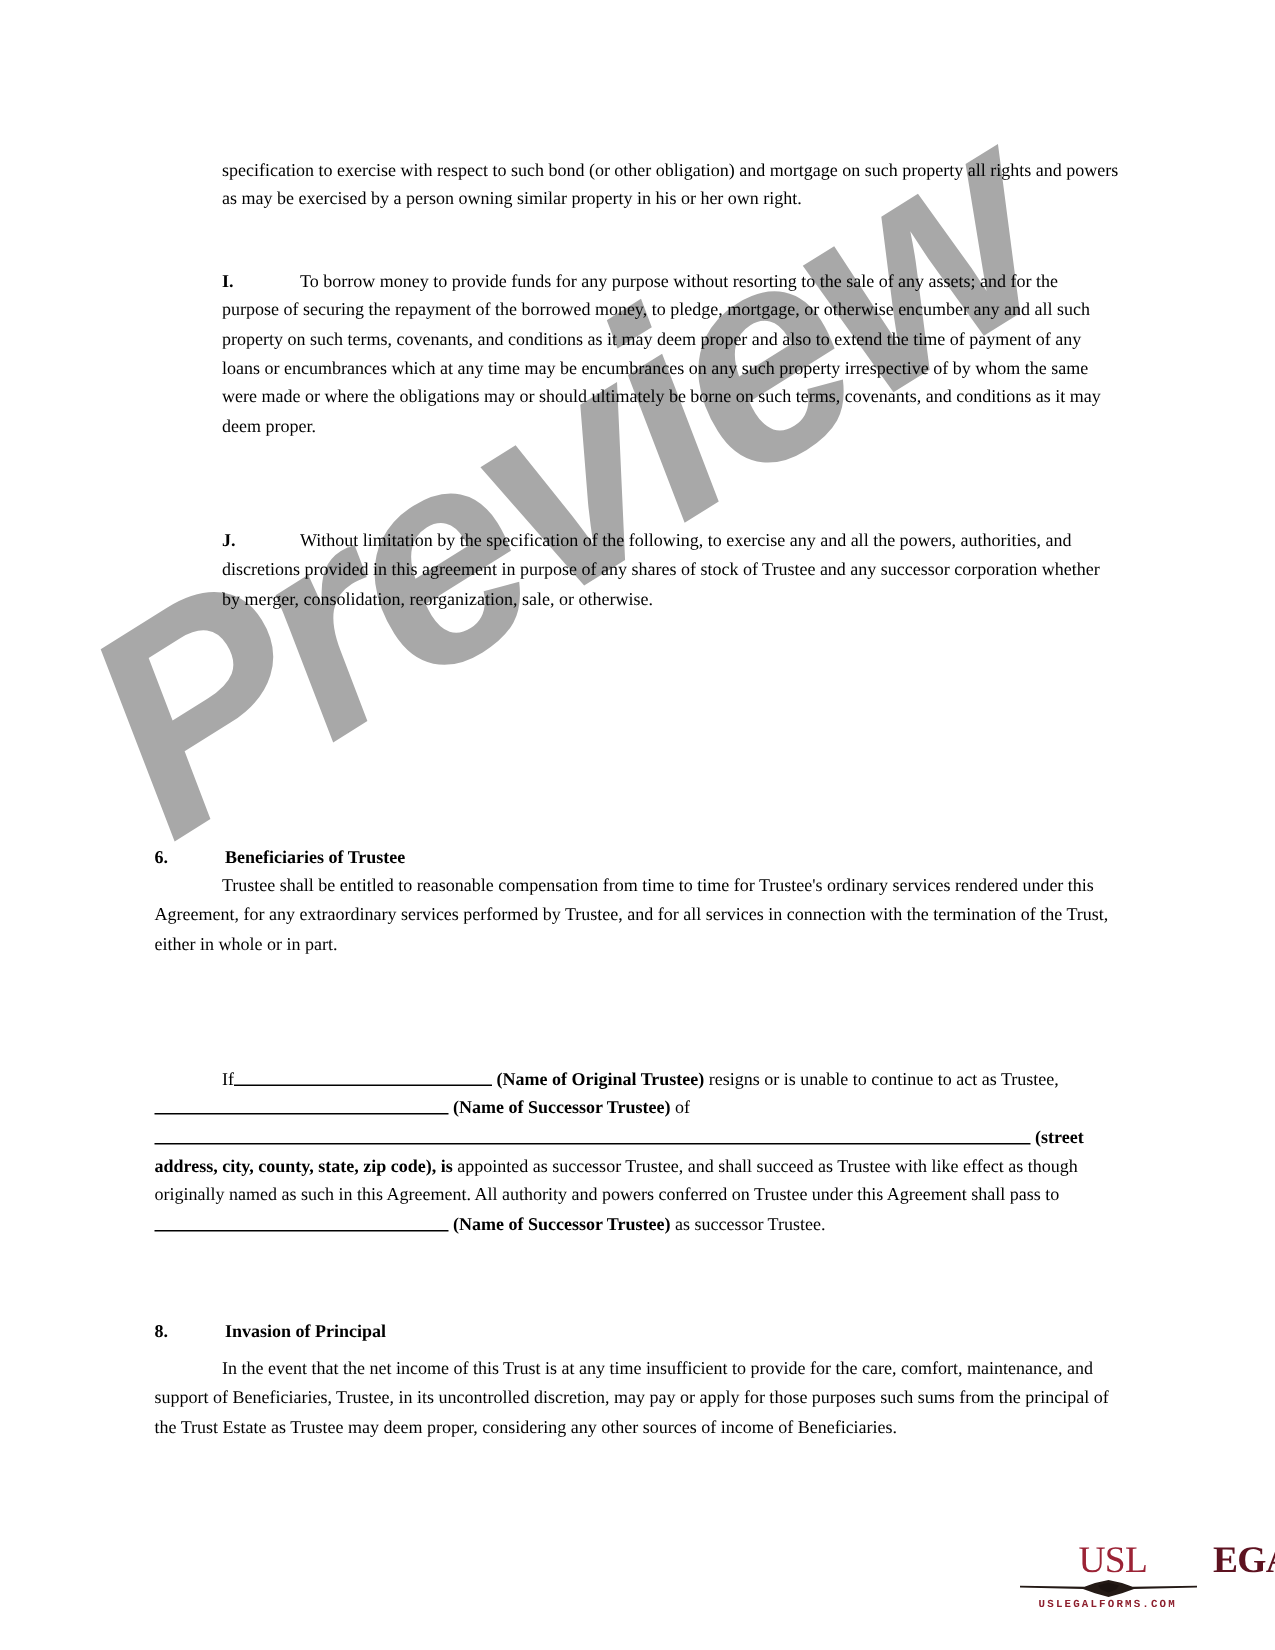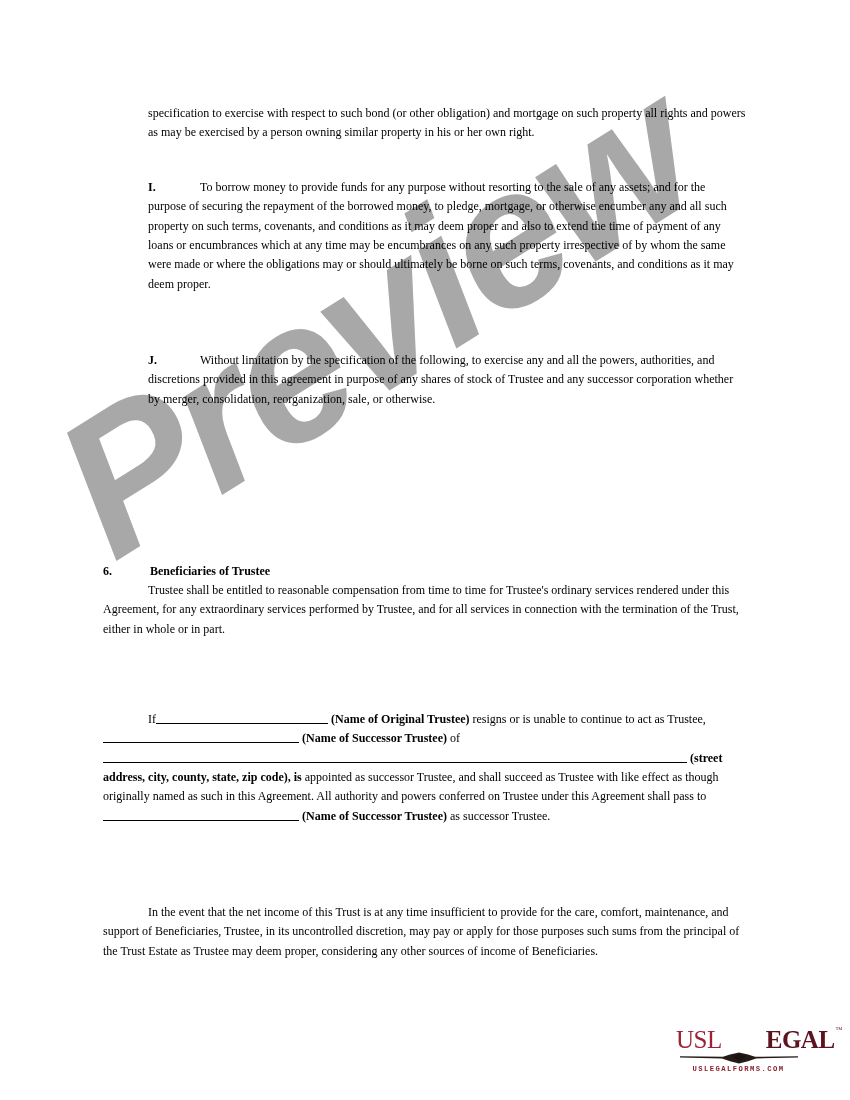--- a/index.html
+++ b/index.html
@@ -107,20 +107,21 @@
     font-family: "Liberation Serif", "DejaVu Serif", serif;
     font-size: 25px;
     line-height: 26px;
     white-space: nowrap;
     position: relative;
   }
   #logo .lg-us {
     color: #9b2335;
     font-weight: normal;
     letter-spacing: -0.5px;
+    margin-left: 43px;
   }
   #logo .lg-legal {
     color: #5d1220;
     font-weight: bold;
     letter-spacing: -0.5px;
     margin-left: 44px;
   }
   #logo .lg-tm {
     font-size: 7px;
     color: #5d1220;
@@ -164,20 +165,21 @@
 
 
 
     <div class="blk col-b headline" style="top:562px;"><span class="numbermark">6.</span><span>Beneficiaries of Trustee</span></div>
 
     <div class="blk col-b" style="top:581px;"><span class="firstline-indent"></span><span>Trustee shall be entitled to reasonable compensation from time to time for Trustee's ordinary services rendered under this Agreement, for any extraordinary services performed by Trustee, and for all services in connection with the termination of the Trust, either in whole or in part.</span></div>
 
 
     <div class="blk col-b" style="top:710px;"><span class="firstline-indent"></span><span>If</span><span class="blank bl-1"></span> <b>(Name of Original Trustee)</b> <span>resigns or is unable to continue to act as Trustee,</span><span class="blank bl-2"></span> <b>(Name of Successor Trustee)</b> <span>of</span> <span class="blank bl-3"></span> <b>(street address, city, county, state, zip code), is</b> <span>appointed as successor Trustee, and shall succeed as Trustee with like effect as though originally named as such in this Agreement. All authority and powers conferred on Trustee under this Agreement shall pass to</span> <span class="blank bl-4"></span> <b>(Name of Successor Trustee)</b> <span>as successor Trustee.</span></div>
 
+    <div class="blk col-b headline" style="top:878px;"><span class="numbermark">8.</span><span>Invasion of Principal</span></div>
 
     <div class="blk col-b" style="top:903px;"><span class="firstline-indent"></span><span>In the event that the net income of this Trust is at any time insufficient to provide for the care, comfort, maintenance, and support of Beneficiaries, Trustee, in its uncontrolled discretion, may pay or apply for those purposes such sums from the principal of the Trust Estate as Trustee may deem proper, considering any other sources of income of Beneficiaries.</span></div>
 
   </div>
 
   <div id="logo">
     <div class="lg-word"><span class="lg-us">USL</span><span class="lg-legal">EGAL</span><span class="lg-tm">™</span></div>
     <svg class="lg-swoosh" viewBox="0 0 122 13" aria-hidden="true">
       <path d="M2 4.2 L45 4.8 L52 2.4 L61 0.4 L70 2.4 L77 4.8 L120 4.2 L120 5.4 L78 6.4 L70 9.2 L61 11.6 L52 9.2 L44 6.4 L2 5.4 Z" fill="#241a16"></path>
       <path d="M54 4.0 L61 2.2 L68 4.0 L66 6.6 L61 8.6 L56 6.6 Z" fill="#1b1310"></path>

